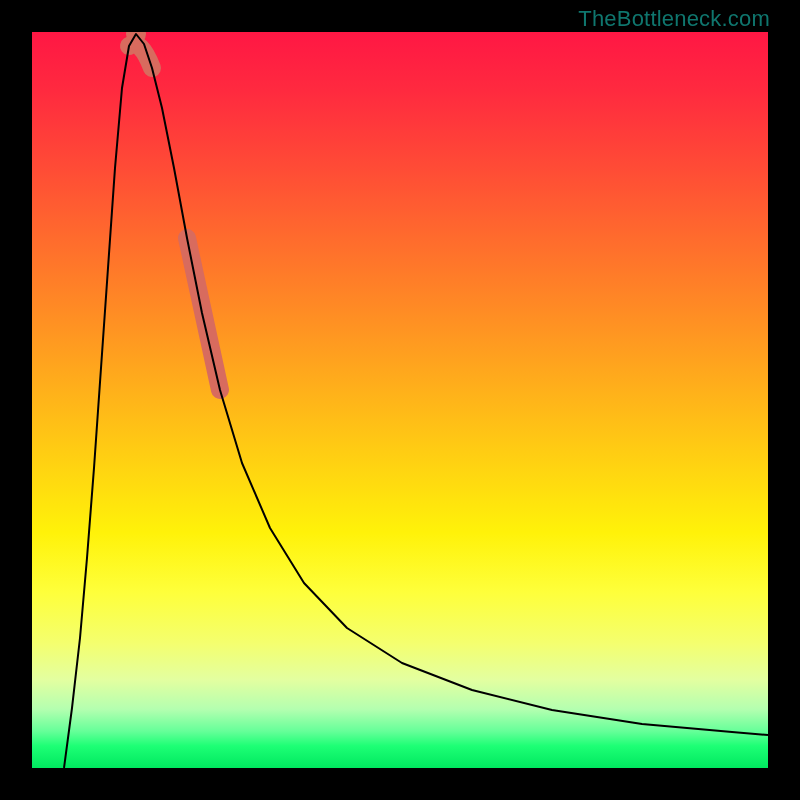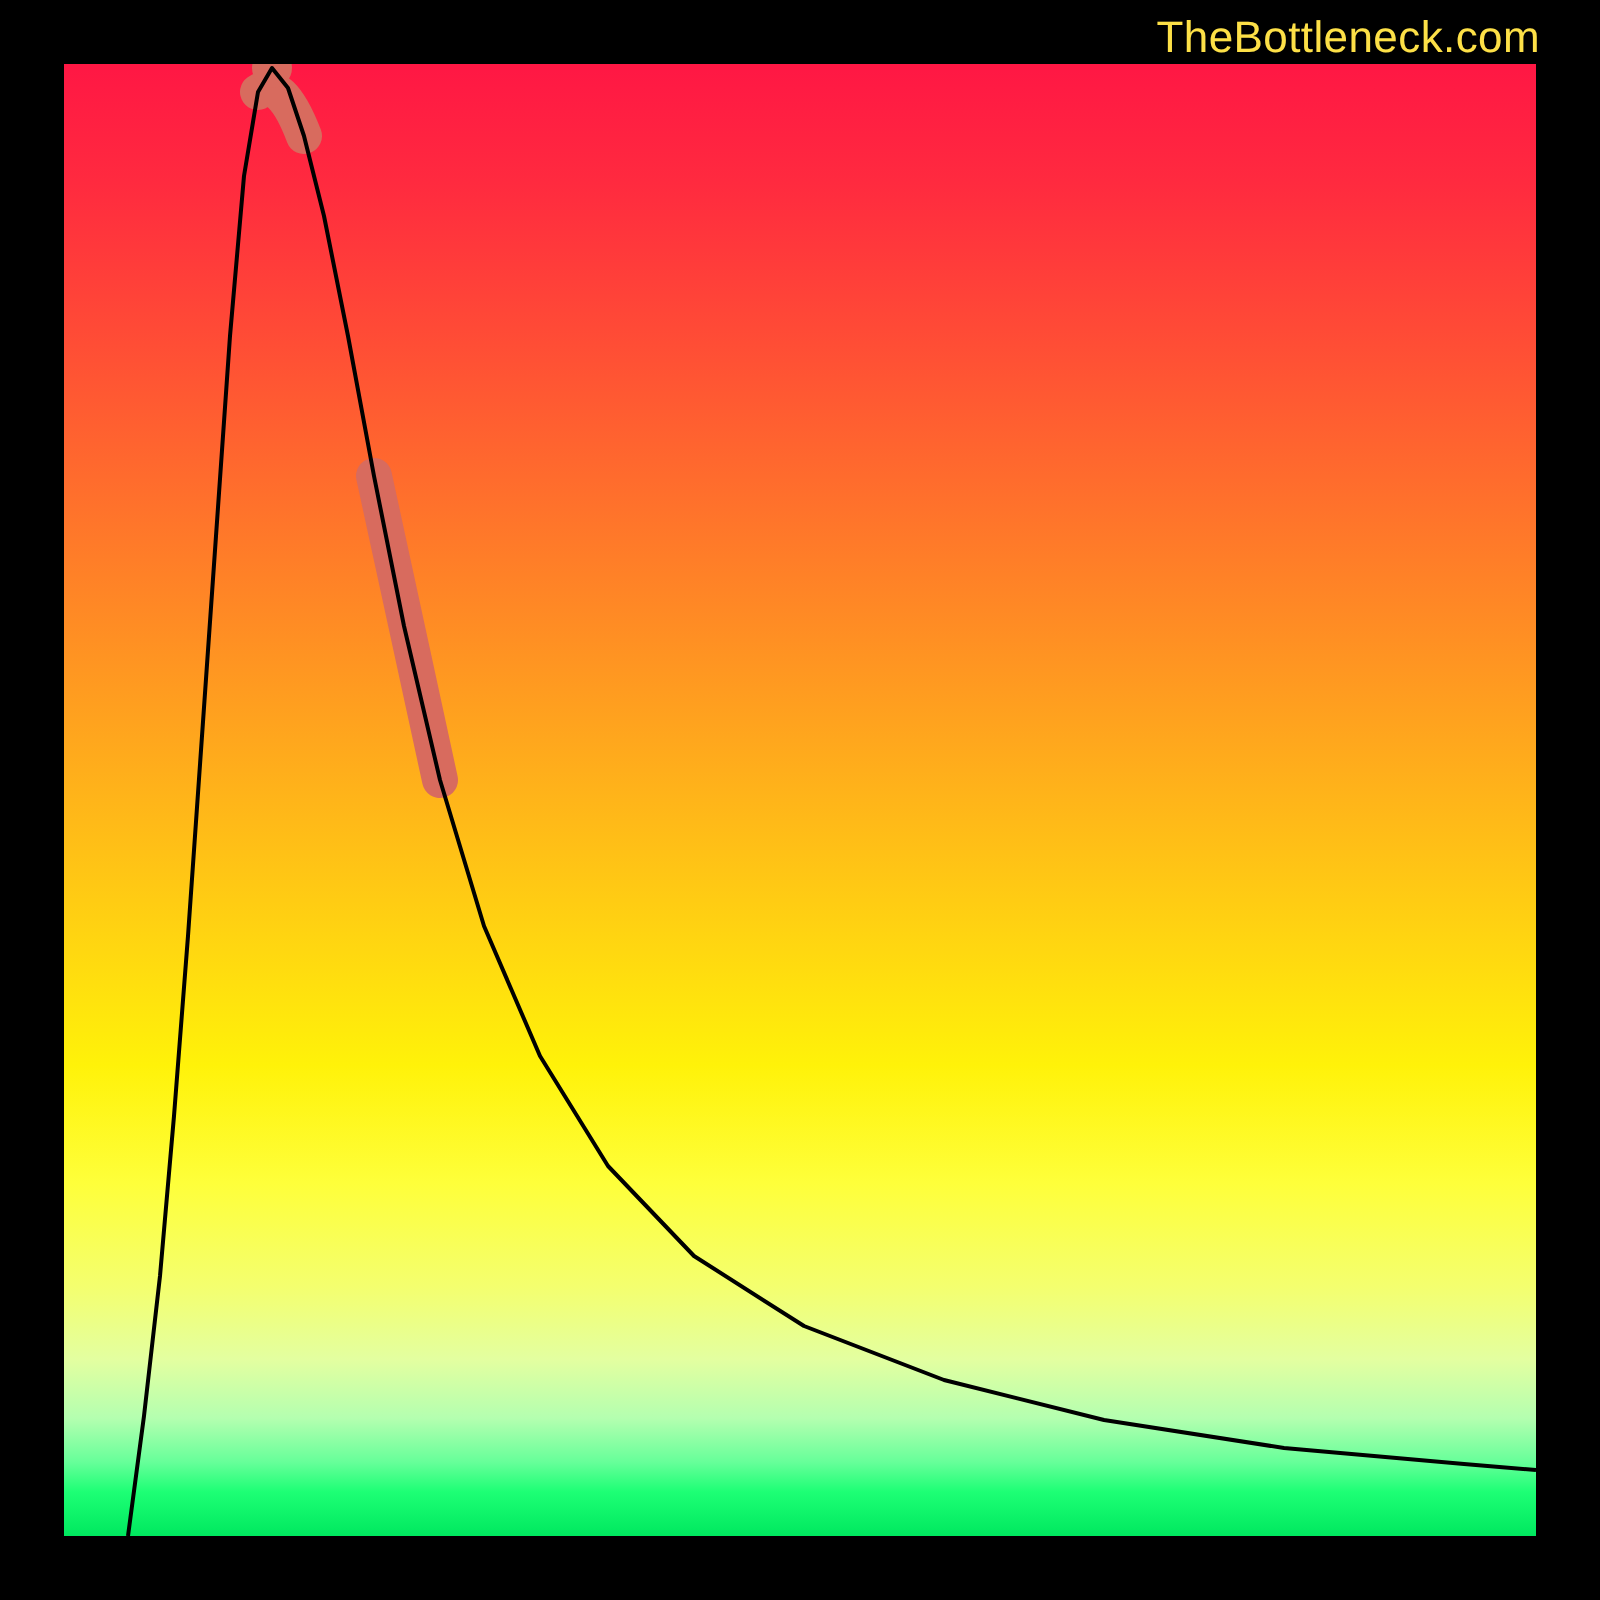--- a/index.html
+++ b/index.html
@@ -51,21 +51,21 @@
   .curve-svg {
     position: absolute;
     inset: 0;
     width: 100%;
     height: 100%;
   }
   .watermark {
     position: absolute;
     top: 6px;
     right: 30px;
-    color: #fde047;
+    color: #0f766e;
     font-size: 22px;
     font-weight: 500;
     letter-spacing: 0.2px;
   }
 </style>
 </head>
 <body>
 
 <div class="frame">
 

